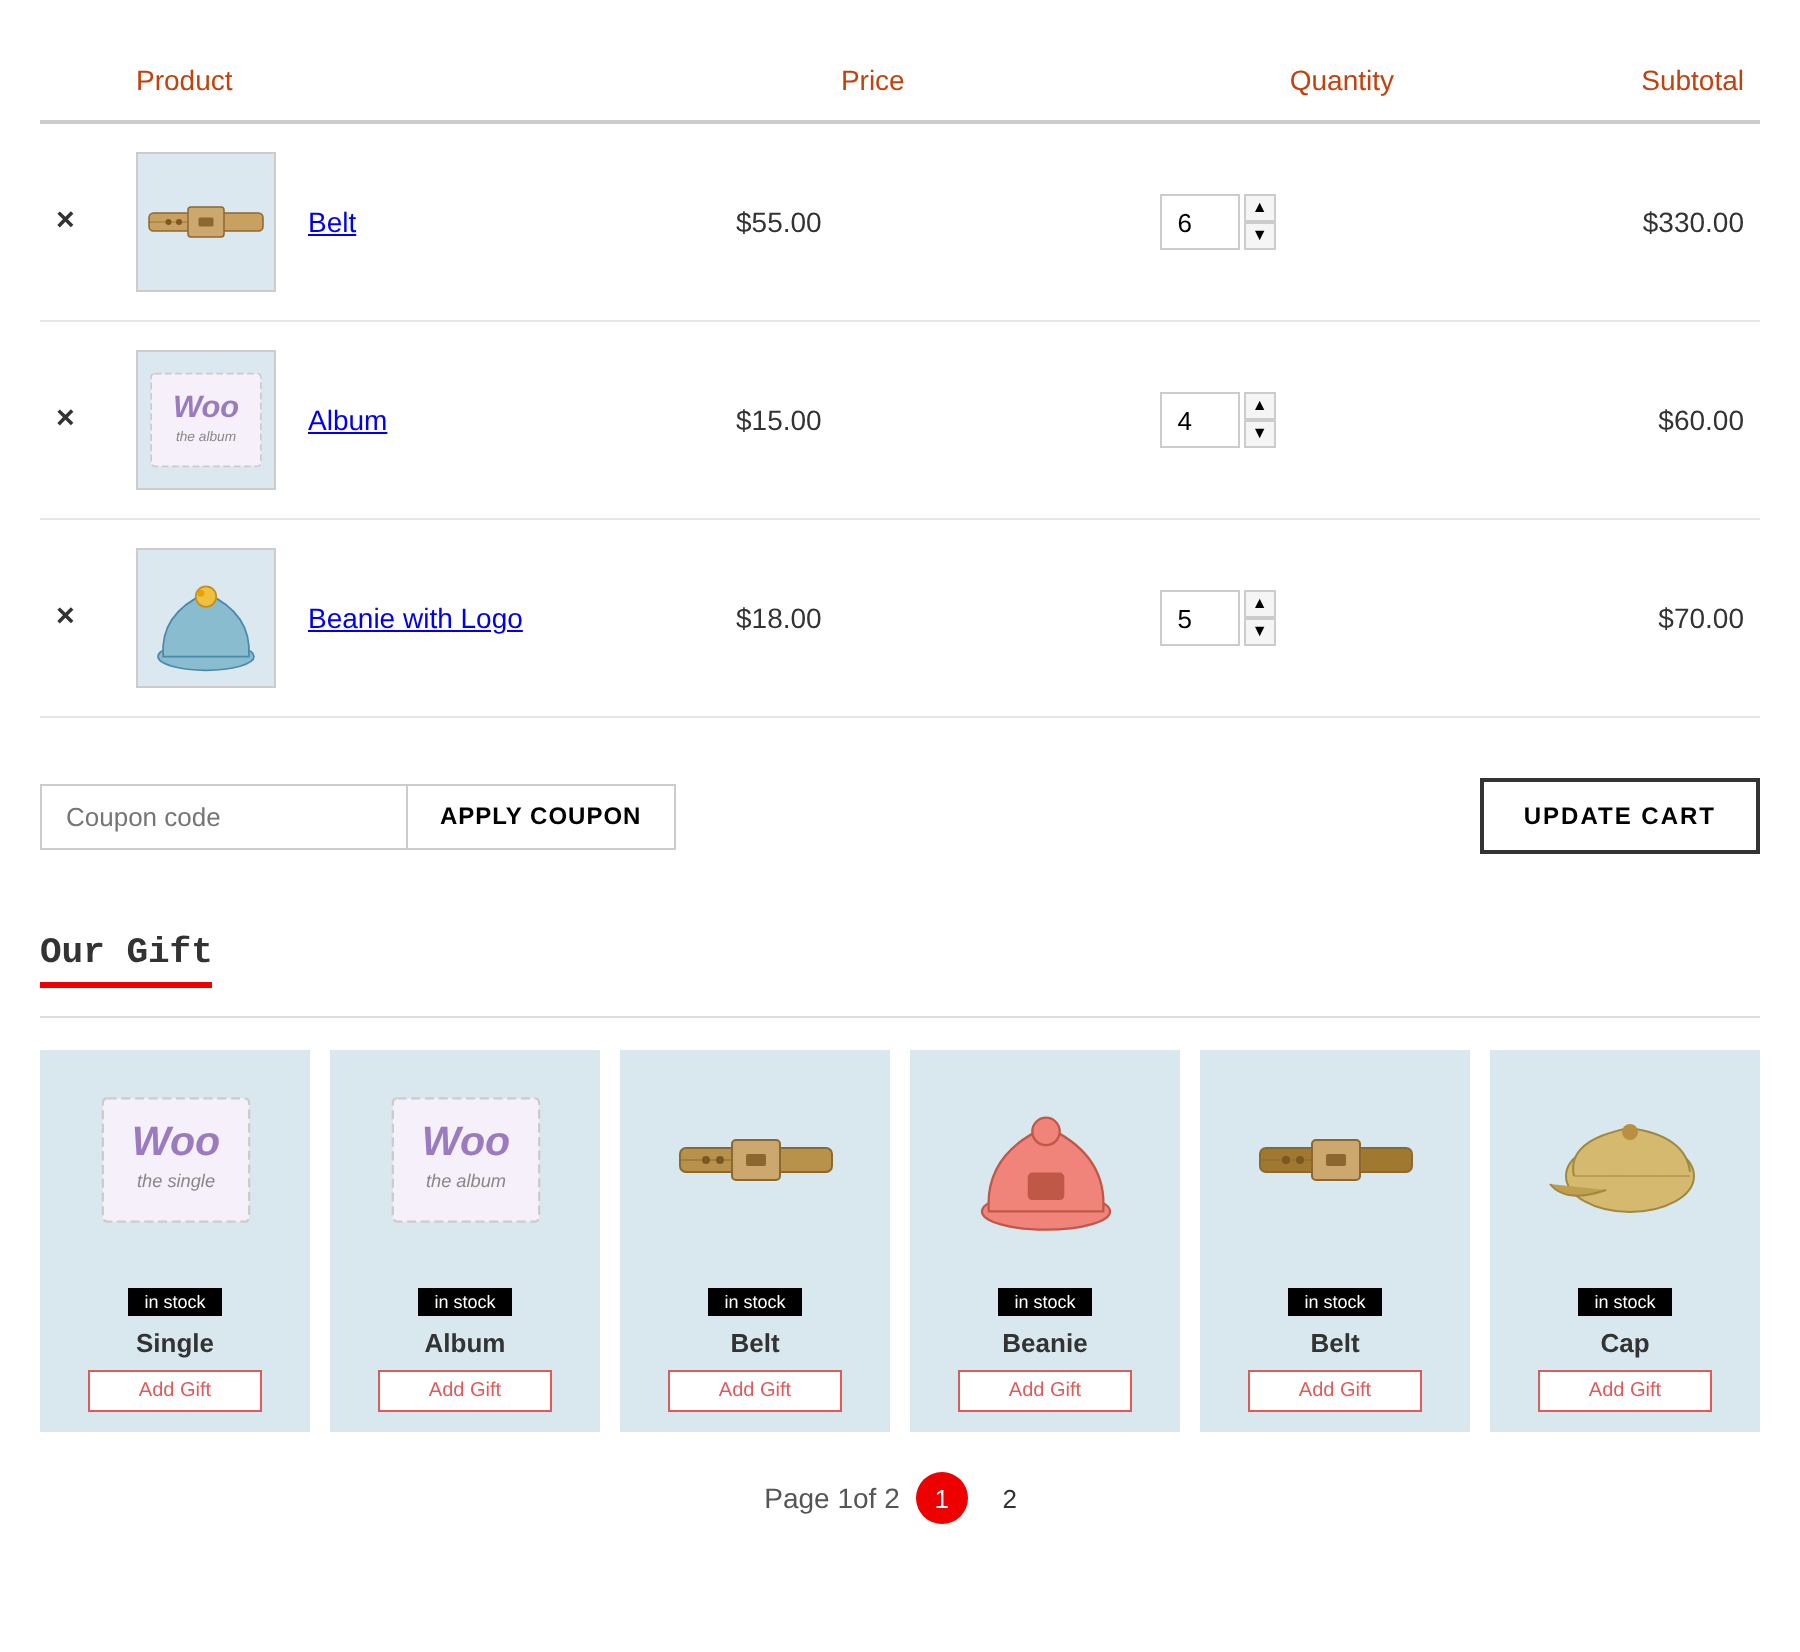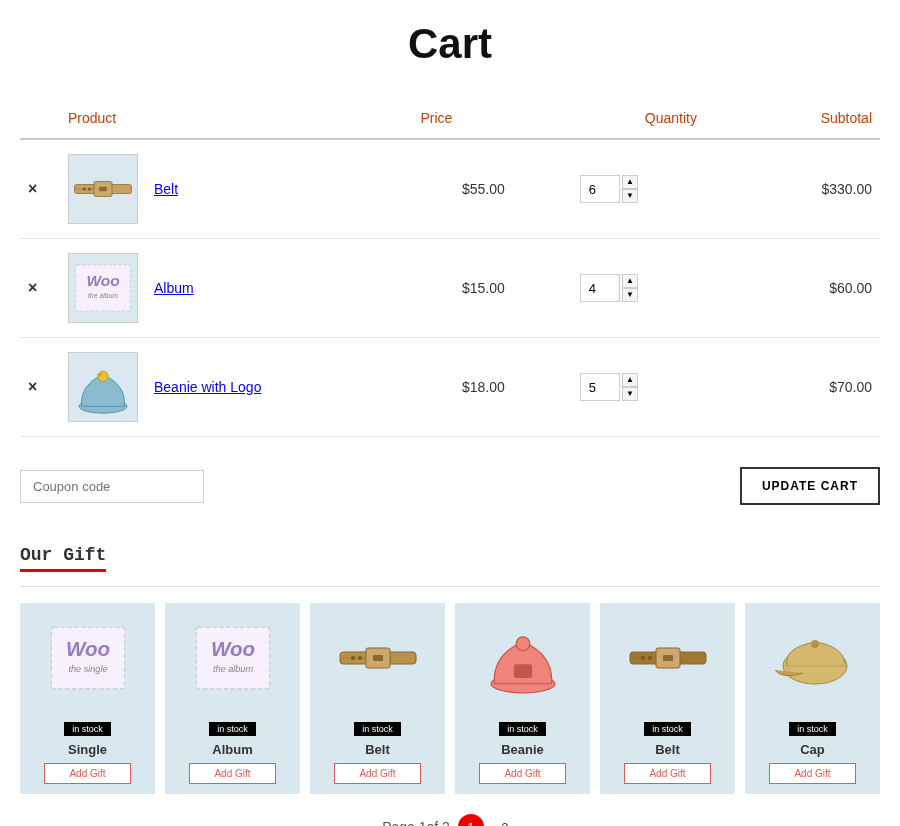--- a/index.html
+++ b/index.html
@@ -21,21 +21,21 @@
 
     .cart-table tbody tr { border-bottom: 1px solid #e5e5e5; }
     .cart-table tbody td { padding: 14px 8px; vertical-align: middle; }
 
     .remove-btn { background: none; border: none; cursor: pointer; font-size: 16px; color: #333; font-weight: bold; }
 
     .product-cell { display: flex; align-items: center; gap: 16px; }
     .product-thumb { width: 70px; height: 70px; background: #dce8ef; display: flex; align-items: center; justify-content: center; overflow: hidden; border: 1px solid #ccc; }
     .product-thumb svg { width: 60px; height: 60px; }
 
-    .price-cell { text-align: right; }
+    .price-cell { text-align: left; }
     .subtotal-cell { text-align: right; }
 
     .qty-wrapper { display: flex; align-items: center; justify-content: center; }
     .qty-input { width: 40px; height: 28px; border: 1px solid #ccc; text-align: center; font-size: 13px; }
     .qty-spinners { display: flex; flex-direction: column; margin-left: 2px; }
     .qty-spin { background: #f5f5f5; border: 1px solid #ccc; width: 16px; height: 14px; cursor: pointer; font-size: 8px; display: flex; align-items: center; justify-content: center; line-height: 1; }
 
     
     .cart-actions { display: flex; align-items: center; justify-content: space-between; margin-bottom: 30px; padding: 10px 0; }
     .coupon-area { display: flex; gap: 0; }
@@ -61,21 +61,20 @@
     .pagination { display: flex; align-items: center; justify-content: center; gap: 8px; margin-top: 20px; font-size: 14px; }
     .pagination-label { color: #555; }
     .page-num { width: 26px; height: 26px; display: flex; align-items: center; justify-content: center; cursor: pointer; font-size: 13px; }
     .page-num.active { background: #e00; color: #fff; border-radius: 50%; }
   </style>
 </head>
 <body>
 
 <div class="page-wrapper">
 
-  <h1 class="page-title">Cart</h1>
 
   <table class="cart-table">
     <thead>
       <tr>
         <th></th>
         <th>Product</th>
         <th>Price</th>
         <th>Quantity</th>
         <th>Subtotal</th>
       </tr>
@@ -174,20 +173,21 @@
       </div>
     </td>
     <td class="subtotal-cell">$70.00</td>
   </tr>
       </tbody>
   </table>
 
   <div class="cart-actions">
     <div class="coupon-area">
       <input class="coupon-input" type="text" placeholder="Coupon code" style="">
+      <button class="apply-coupon-btn">APPLY COUPON</button>
     </div>
     <button class="update-cart-btn">UPDATE CART</button>
   </div>
 
   <div class="our-gift-section">
     <div class="our-gift-header">
       <span class="our-gift-title">Our Gift</span>
     </div>
     <hr class="gift-divider">
     <div class="gift-grid" id="gift-grid">

